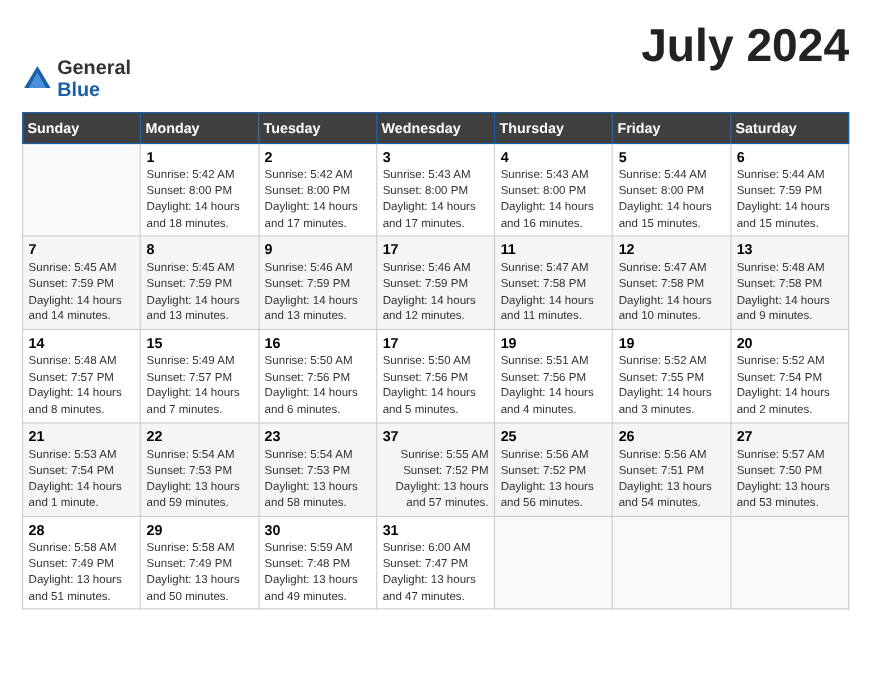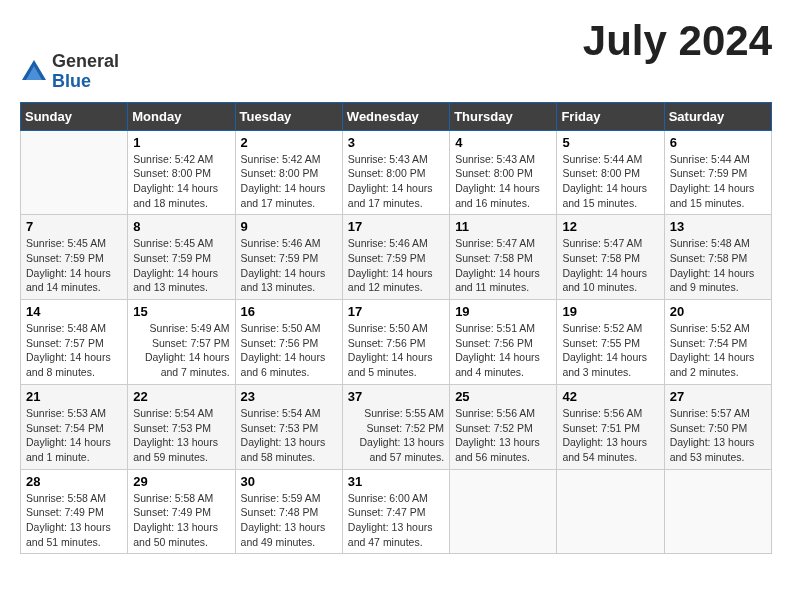--- a/index.html
+++ b/index.html
@@ -230,21 +230,21 @@
       <tr>
         <td>
           <span class="day-num">14</span>
           <div class="day-info" style="white-space: pre-line;">Sunrise: 5:48 AM
 Sunset: 7:57 PM
 Daylight: 14 hours
 and 8 minutes.</div>
         </td>
         <td>
           <span class="day-num">15</span>
-          <div class="day-info" style="white-space: pre-line; text-align: right;">Sunrise: 5:49 AM
+          <div class="day-info" style="white-space: pre-line;">Sunrise: 5:49 AM
 Sunset: 7:57 PM
 Daylight: 14 hours
 and 7 minutes.</div>
         </td>
         <td>
           <span class="day-num">16</span>
           <div class="day-info" style="white-space: pre-line;">Sunrise: 5:50 AM
 Sunset: 7:56 PM
 Daylight: 14 hours
 and 6 minutes.</div>
@@ -308,21 +308,21 @@
 and 57 minutes.</div>
         </td>
         <td>
           <span class="day-num">25</span>
           <div class="day-info" style="white-space: pre-line;">Sunrise: 5:56 AM
 Sunset: 7:52 PM
 Daylight: 13 hours
 and 56 minutes.</div>
         </td>
         <td>
-          <span class="day-num">42</span>
+          <span class="day-num">26</span>
           <div class="day-info" style="white-space: pre-line;">Sunrise: 5:56 AM
 Sunset: 7:51 PM
 Daylight: 13 hours
 and 54 minutes.</div>
         </td>
         <td>
           <span class="day-num">27</span>
           <div class="day-info" style="white-space: pre-line;">Sunrise: 5:57 AM
 Sunset: 7:50 PM
 Daylight: 13 hours

